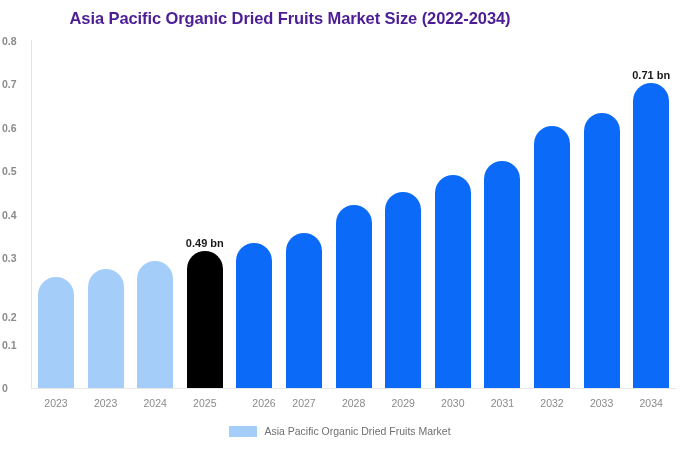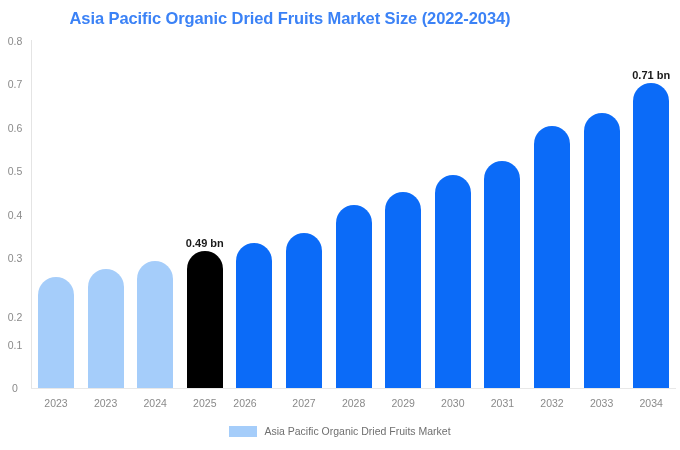--- a/index.html
+++ b/index.html
@@ -21,21 +21,21 @@
     height: 450px;
   }
   #chart-title {
     position: absolute;
     left: 0;
     top: 9px;
     width: 580px;
     text-align: center;
     font-size: 16.5px;
     font-weight: bold;
-    color: #3b82f6;
+    color: #4c1d95;
     letter-spacing: -0.1px;
   }
   #y-axis-line {
     position: absolute;
     left: 31px;
     top: 40px;
     width: 1px;
     height: 349px;
     background: #e4e4e4;
   }
@@ -44,25 +44,26 @@
     left: 31px;
     top: 388px;
     width: 645px;
     height: 1px;
     background: #e8e8e8;
   }
   .y-tick {
     position: absolute;
     right: 0;
     width: 26px;
-    text-align: center;
+    text-align: left;
     font-size: 10.5px;
     color: #8a8a8a;
     transform: translateY(-50%);
     white-space: nowrap;
+    font-weight: bold;
   }
   #y-axis {
     position: absolute;
     left: 0;
     top: 0;
     width: 28px;
     height: 450px;
   }
   .bar {
     position: absolute;
@@ -156,21 +157,21 @@
   <div id="legend">
     <div id="legend-swatch" style="background: rgb(165, 205, 250);"></div>
     <div id="legend-label">Asia Pacific Organic Dried Fruits Market</div>
   </div>
 
 <div class="x-tick" style="left: 56px;">2023</div>
     <div class="x-tick" style="left: 105.6px;">2023</div>
     <div class="x-tick" style="left: 155.2px;">2024</div>
     <div class="x-tick" style="left: 204.8px;">2025</div>
     <div class="bar-label" style="left: 204.8px; top: 229.369px;">0.49 bn</div>
-    <div class="x-tick" style="left: 245px; text-align: right;">2026</div>
+    <div class="x-tick" style="left: 264px; text-align: right;">2026</div>
     <div class="x-tick" style="left: 304px;">2027</div>
     <div class="x-tick" style="left: 353.6px;">2028</div>
     <div class="x-tick" style="left: 403.2px;">2029</div>
     <div class="x-tick" style="left: 452.8px;">2030</div>
     <div class="x-tick" style="left: 502.4px;">2031</div>
     <div class="x-tick" style="left: 552px;">2032</div>
     <div class="x-tick" style="left: 601.6px;">2033</div>
     <div class="x-tick" style="left: 651.2px;">2034</div>
     <div class="bar-label" style="left: 651.2px; top: 61.0737px;">0.71 bn</div>
   </div>

